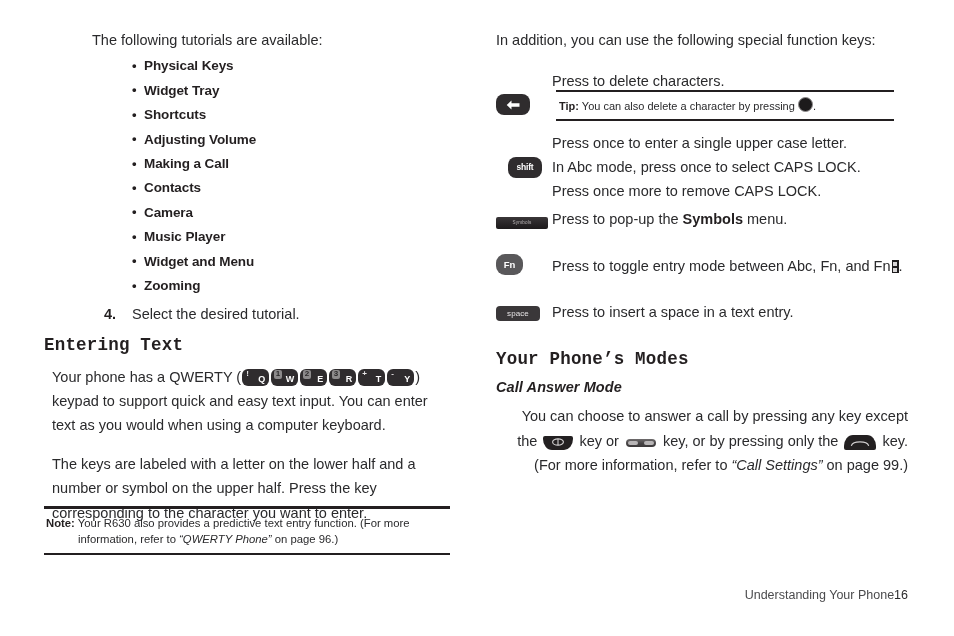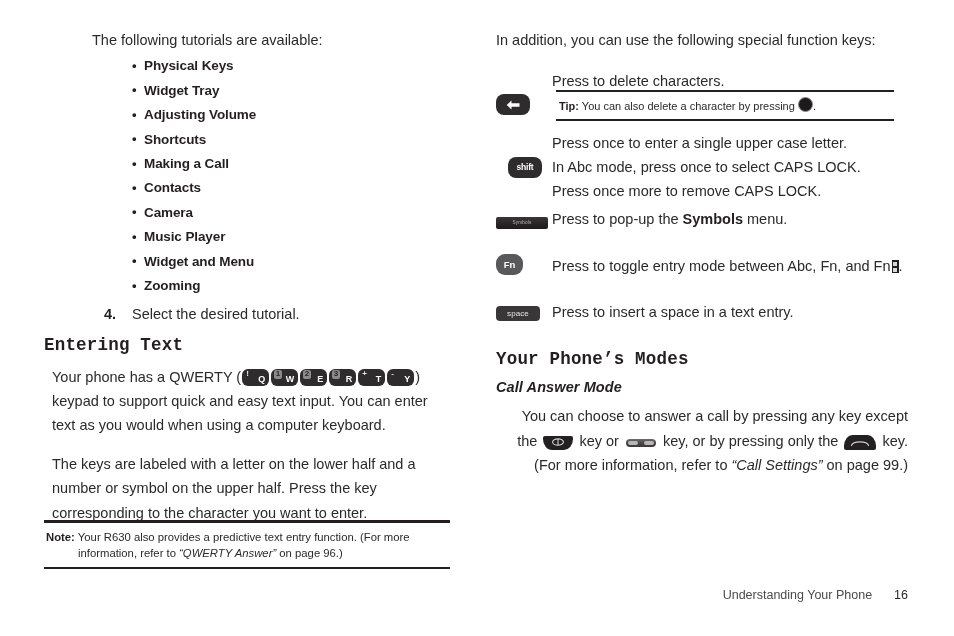--- a/index.html
+++ b/index.html
@@ -90,21 +90,21 @@
     letter-spacing: 0.1px;
   }
 
   .para { margin: 0 0 14px 8px; }
   .para-right { margin: 0 0 13px 6px; text-align: right; }
 
   
   .note-box {
     position: absolute;
     left: 44px;
-    top: 520px;
+    top: 506px;
     width: 406px;
   }
   .note-rule { height: 2.5px; background: #231f20; }
   .note-body {
     font-size: 11.3px;
     line-height: 1.42;
     color: #2a2a2c;
     padding: 6px 4px 6px 2px;
     position: relative;
   }
@@ -286,40 +286,39 @@
   .footer {
     position: absolute;
     right: 46px;
     bottom: 34px;
     font-size: 12.5px;
     color: #4b4b4d;
     white-space: nowrap;
   }
   .footer .pg {
     display: inline-block;
-    margin-left: 22px;
     color: #2a2a2c;
   }
 
   .ital { font-style: italic; }
 </style>
 </head>
 <body>
 
 <div class="page">
 
   <div class="col-left">
 
     <p class="body-text intro">The following tutorials are available:</p>
 
     <ul class="tut-list">
       <li>Physical Keys</li>
       <li>Widget Tray</li>
+      <li>Shortcuts</li>
       <li>Adjusting Volume</li>
-      <li>Shortcuts</li>
       <li>Making a Call</li>
       <li>Contacts</li>
       <li>Camera</li>
       <li>Music Player</li>
       <li>Widget and Menu</li>
       <li>Zooming</li>
     </ul>
 
     <div class="step">
       <span class="num">4.</span>
@@ -334,21 +333,21 @@
     </p>
 
     <p class="body-text para">The keys are labeled with a letter on the lower half and a number or symbol on the upper half. Press the key corresponding to the character you want to enter.</p>
   </div>
 
   <div class="note-box">
     <div class="note-rule"></div>
     <div class="note-body">
       <span class="lbl">Note:</span>
       <span>Your R630 also provides a predictive text entry function. (For more</span>
-      <span class="l2"><span>information, refer to  </span><i>“QWERTY Answer”</i><span>  on page 96.)</span></span>
+      <span class="l2"><span>information, refer to  </span><i>“QWERTY Phone”</i><span>  on page 96.)</span></span>
     </div>
     <div class="note-rule"></div>
   </div>
 
   <div class="col-right">
 
     <p class="body-text" style="margin:0 0 18px 0;">In addition, you can use the following special function keys:</p>
 
     <div class="fk-row" style="min-height:62px;">
       <span class="fk-icon" style="top:24px;">

